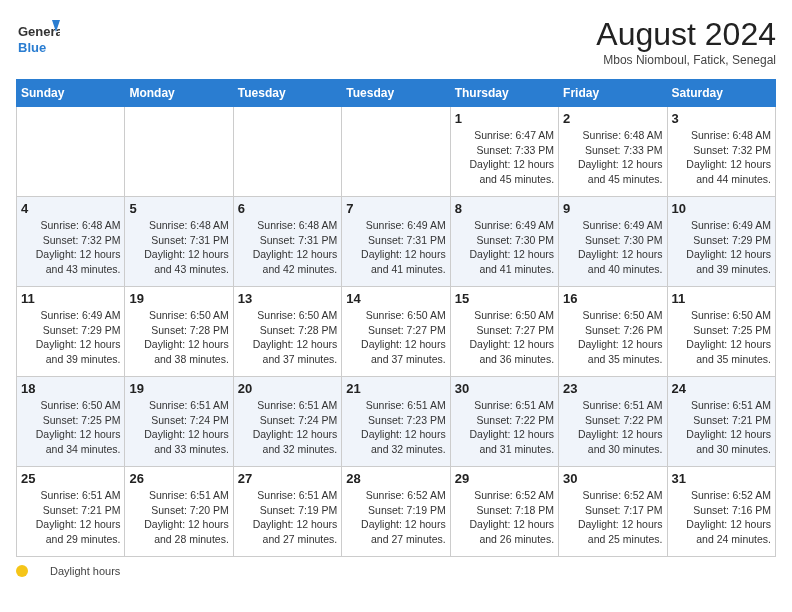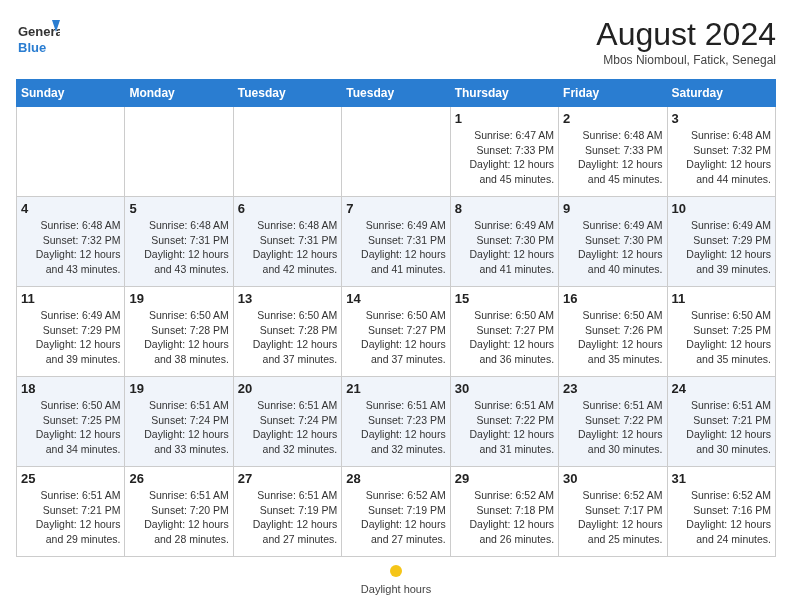--- a/index.html
+++ b/index.html
@@ -76,22 +76,21 @@
       background-color: #fff;
     }
     .footer {
       margin-top: 8px;
       font-size: 11px;
       color: #444;
     }
     .footer-note {
       display: flex;
       align-items: center;
-      gap: 6px;
-      flex-direction: column;
+      gap: 22px;
     }
     .sun-icon-circle {
       width: 12px; height: 12px;
       border-radius: 50%;
       background: #f5c518;
       display: inline-block;
     }
   </style>
 </head>
 <body>

